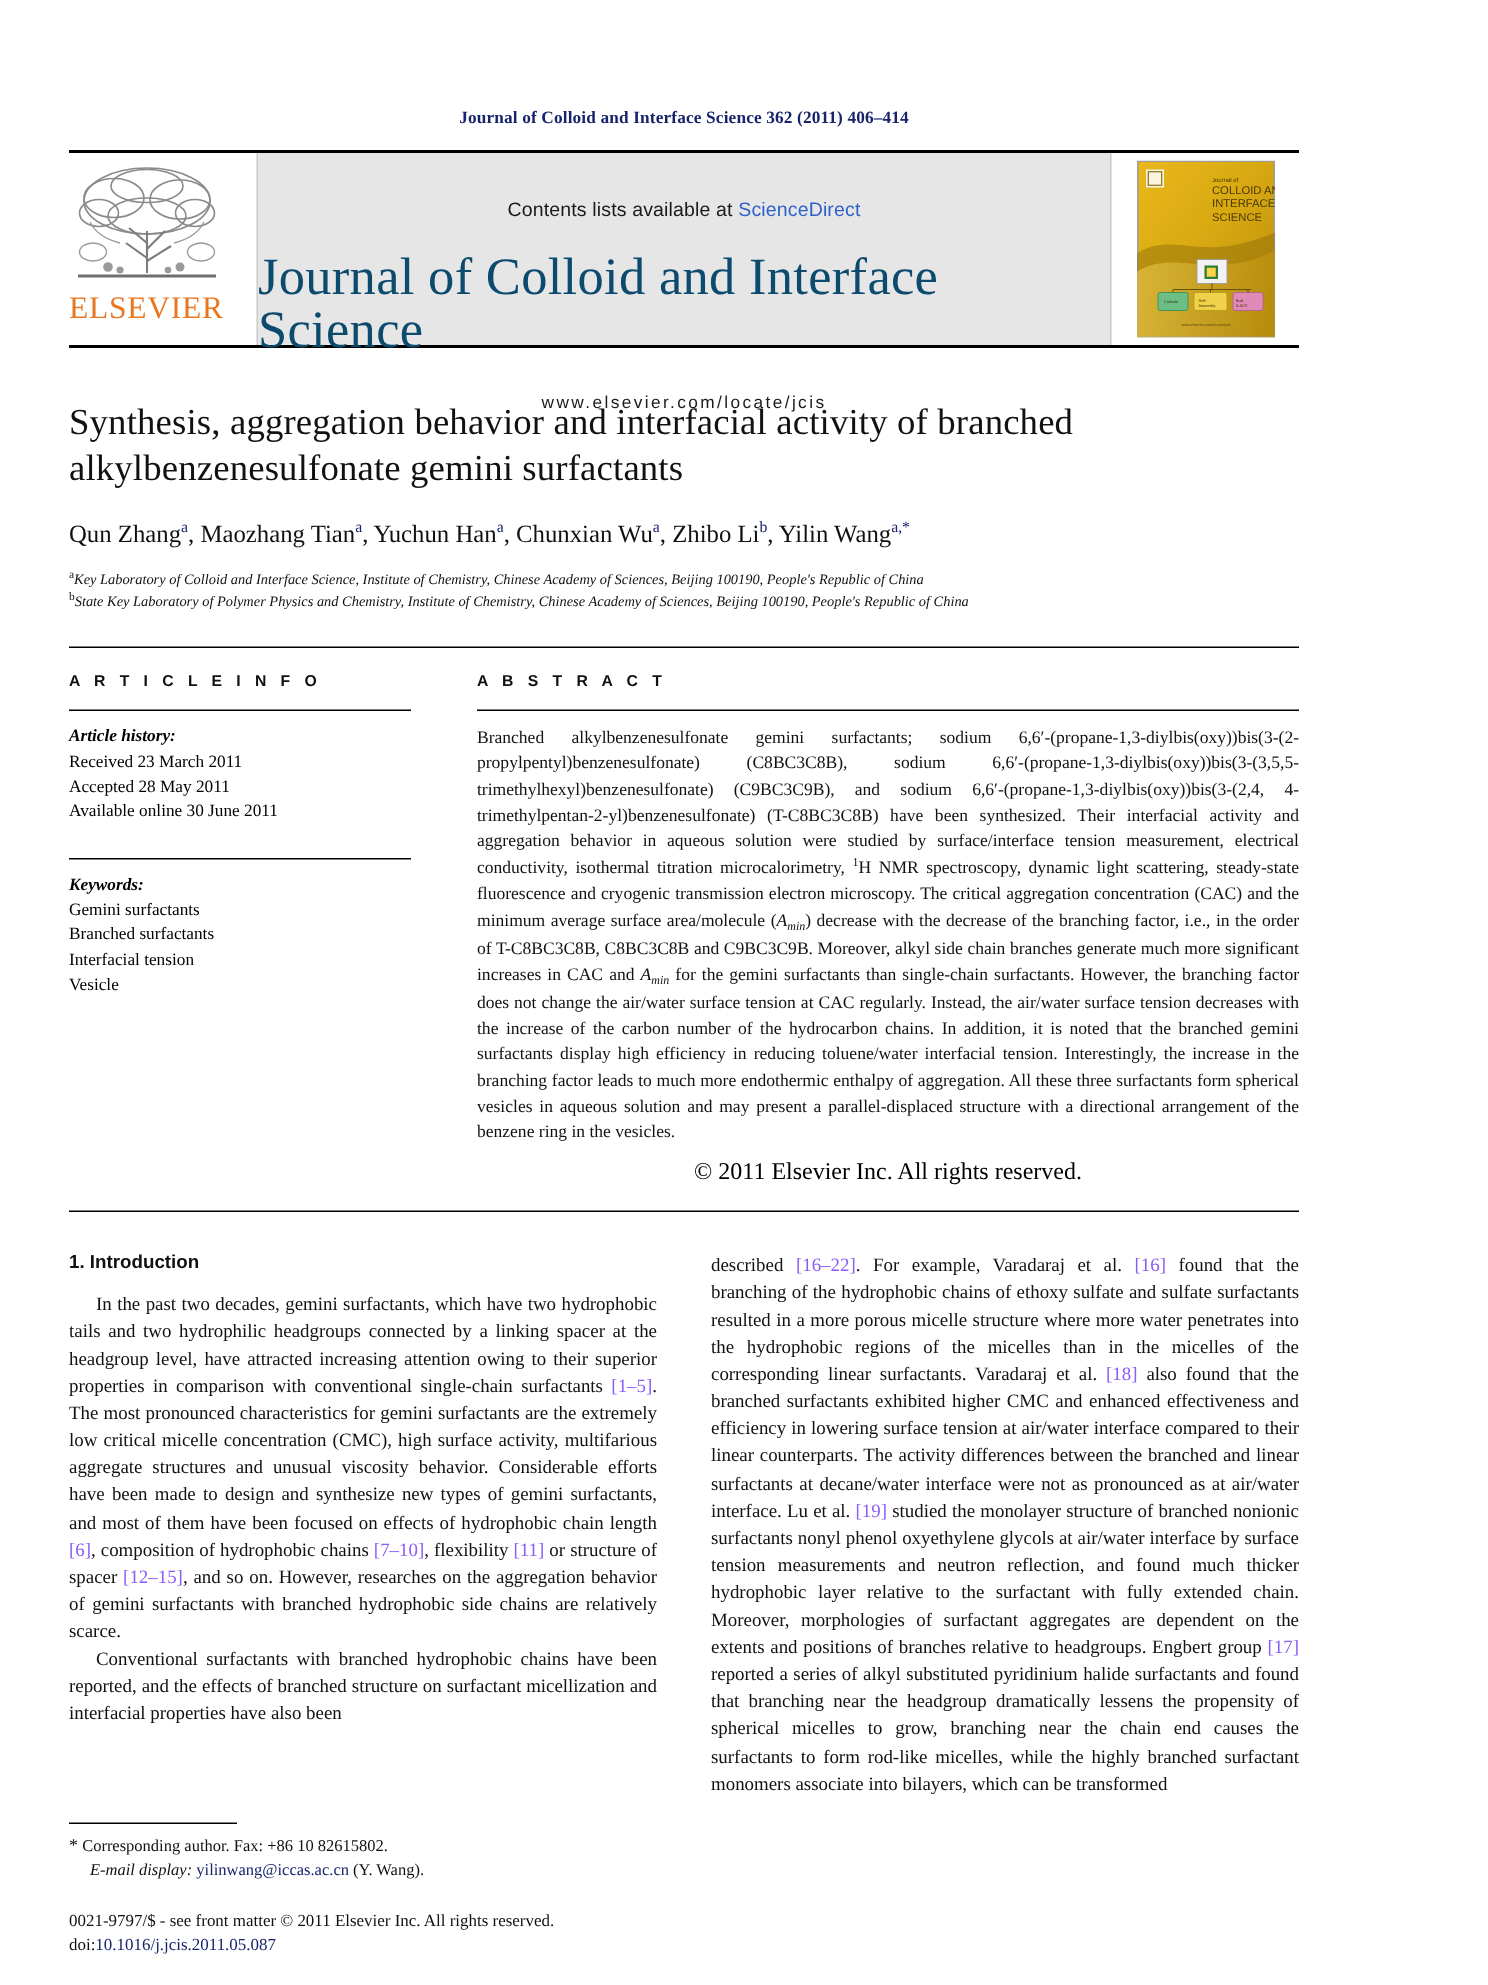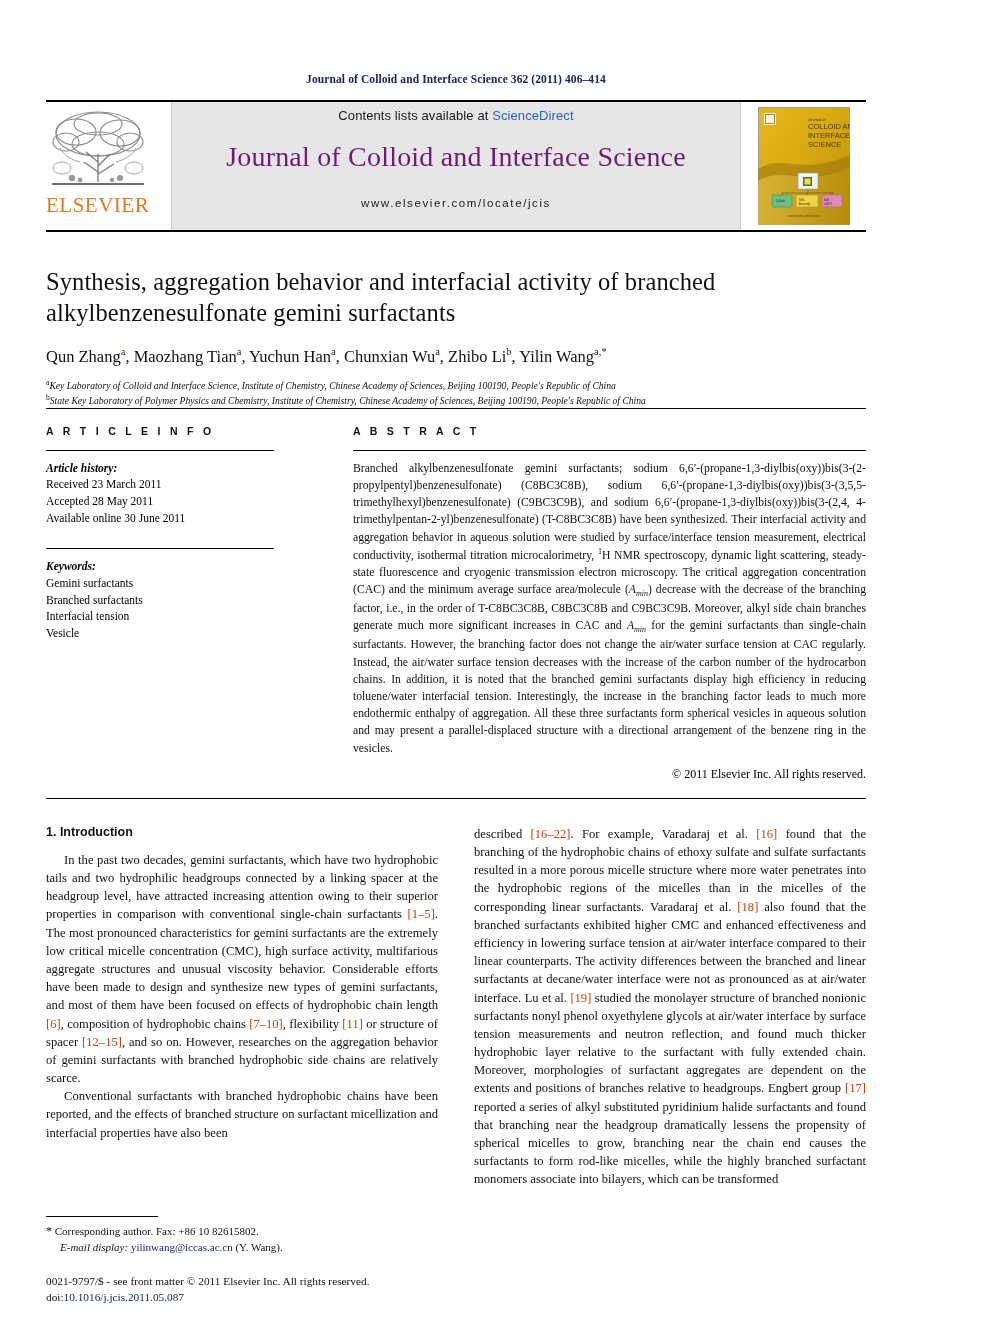--- a/index.html
+++ b/index.html
@@ -66,36 +66,36 @@
     margin-top: 1px;
   }
   .masthead-center {
     flex: 1 1 auto;
     background: #e6e6e6;
     position: relative;
     display: flex;
     flex-direction: column;
     align-items: center;
     justify-content: flex-start;
-    padding-top: 6px;
+    padding-top: 30px;
     box-sizing: border-box;
   }
   .contents-line {
     font-family: "Liberation Sans", sans-serif;
     font-size: 13px;
     color: #1a1a1a;
     letter-spacing: 0.1px;
   }
   .contents-line .sd {
     color: #2b5fc9;
   }
   .journal-title {
     font-family: "Liberation Serif", serif;
-    font-size: 28px;
-    color: #701a75;
+    font-size: 35px;
+    color: #0c4a6e;
     margin-top: 20px;
     letter-spacing: 0.2px;
     line-height: 1;
   }
   .journal-url {
     font-family: "Liberation Sans", sans-serif;
     font-size: 11.5px;
     letter-spacing: 1.6px;
     color: #1a1a1a;
     margin-top: 26px;
@@ -148,24 +148,24 @@
     color: #111;
   }
   .affiliations sup {
     font-style: normal;
     font-size: 7.6px;
     vertical-align: super;
   }
 
   
   .info-abstract {
+    margin-top: 22px;
     display: flex;
     border-top: 0.8px solid #000;
     padding-top: 0;
-    gap: 35px;
   }
   .col-info {
     width: 248px;
     flex: 0 0 248px;
     padding-top: 16px;
     padding-right: 20px;
     box-sizing: border-box;
   }
   .col-abstract {
     flex: 1 1 auto;
@@ -203,23 +203,23 @@
     font-family: "Liberation Serif", serif;
     font-size: 11.7px;
     line-height: 1.47;
     text-align: justify;
     color: #111;
   }
   .abstract-text sup { font-size: 8px; vertical-align: super; }
   .abstract-text i { font-style: italic; }
   .abstract-text .sub { font-size: 8px; vertical-align: sub; font-style: italic; }
   .copyright {
-    text-align: right;
-    font-family: "Liberation Serif", serif;
-    font-size: 12px;
+    text-align: center;
+    font-family: "Liberation Serif", serif;
+    font-size: 16px;
     margin-top: 10px;
   }
   .rule-after-abstract {
     border-top: 0.8px solid #000;
     margin-top: 16px;
   }
 
   
   .body-cols {
     margin-top: 26px;
@@ -241,21 +241,21 @@
     font-family: "Liberation Serif", serif;
     font-size: 12.6px;
     line-height: 1.445;
     text-align: justify;
     text-indent: 18px;
     margin: 0;
     color: #111;
   }
   .body-para + .body-para { margin-top: 0; }
   .body-para.cont { text-indent: 0; }
-  .ref { color: #c2410c; }
+  .ref { color: #8b5cf6; }
 
   
   .footnote {
     position: absolute;
     left: 46px;
     bottom: 18px;
     width: 415px;
   }
   .foot-rule {
     width: 112px;

